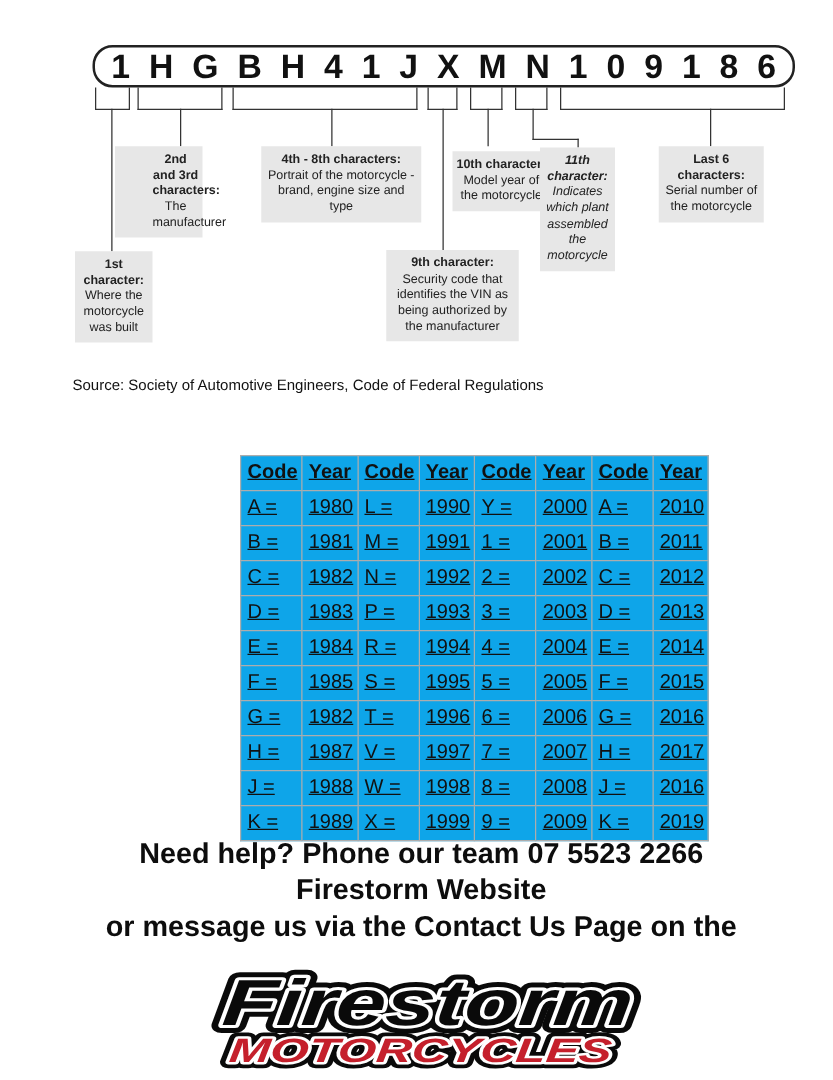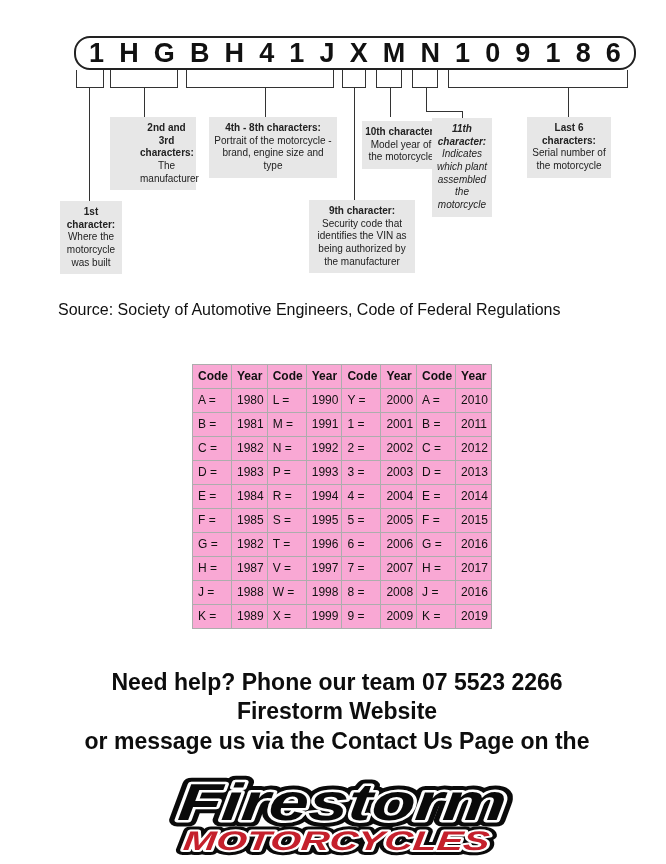--- a/index.html
+++ b/index.html
@@ -21,25 +21,25 @@
   .stem{position:absolute;width:1px;background:#333;}
   .hline{position:absolute;height:1px;background:#333;}
   
   .label-box{
     position:absolute;background:#e7e7e7;color:#222;
     font-size:10px;line-height:1.27;text-align:center;
     padding:5px 3px;box-sizing:border-box;
   }
   .label-box .hd{font-weight:bold;}
   
-  .source-note{position:absolute;left:58px;top:301px;font-size:16px;color:#111;}
+  .source-note{position:absolute;left:58px;top:301px;font-size:12px;color:#111;}
   
   table.year-table{
     position:absolute;left:192px;top:364px;border-collapse:collapse;
-    font-size:12px;color:#111;background:#f9a8d4;table-layout:fixed;
+    font-size:16px;color:#111;background:#0ea5e9;table-layout:fixed;text-decoration:underline;
   }
   .year-table th,.year-table td{
     border:1px solid #adadad;padding:4px 3px 5px 5px;text-align:left;
     white-space:nowrap;overflow:hidden;
   }
   .year-table th{font-weight:bold;}
   .year-table col.c-code{width:38px;}
   .year-table col.c-year{width:34px;}
   
   .help-block{
@@ -94,21 +94,21 @@
   <div class="stem" style="left:390px;top:87px;height:30px;"></div>
   <div class="stem" style="left:426px;top:87px;height:25px;"></div>
   <div class="hline" style="left:426px;top:111px;width:37px;"></div>
   <div class="stem" style="left:462px;top:111px;height:7px;"></div>
   <div class="stem" style="left:568px;top:87px;height:30px;"></div>
 
   <div class="label-box" style="left:60px;top:201px;width:62px;">
     <span class="hd">1st character:</span>
     <span>Where the motorcycle was built</span>
   </div>
-  <div class="label-box" style="left:110px;top:117px;width:86px;padding-left:30px;">
+  <div class="label-box" style="left:92px;top:117px;width:70px;padding-left:30px;">
     <span class="hd">2nd and 3rd characters:</span>
     <span>The manufacturer</span>
   </div>
   <div class="label-box" style="left:209px;top:117px;width:128px;">
     <span class="hd">4th - 8th characters:</span>
     <span>Portrait of the motorcycle - brand, engine size and type</span>
   </div>
   <div class="label-box" style="left:309px;top:200px;width:106px;">
     <span class="hd">9th character:</span>
     <span>Security code that identifies the VIN as being authorized by the manufacturer</span>

